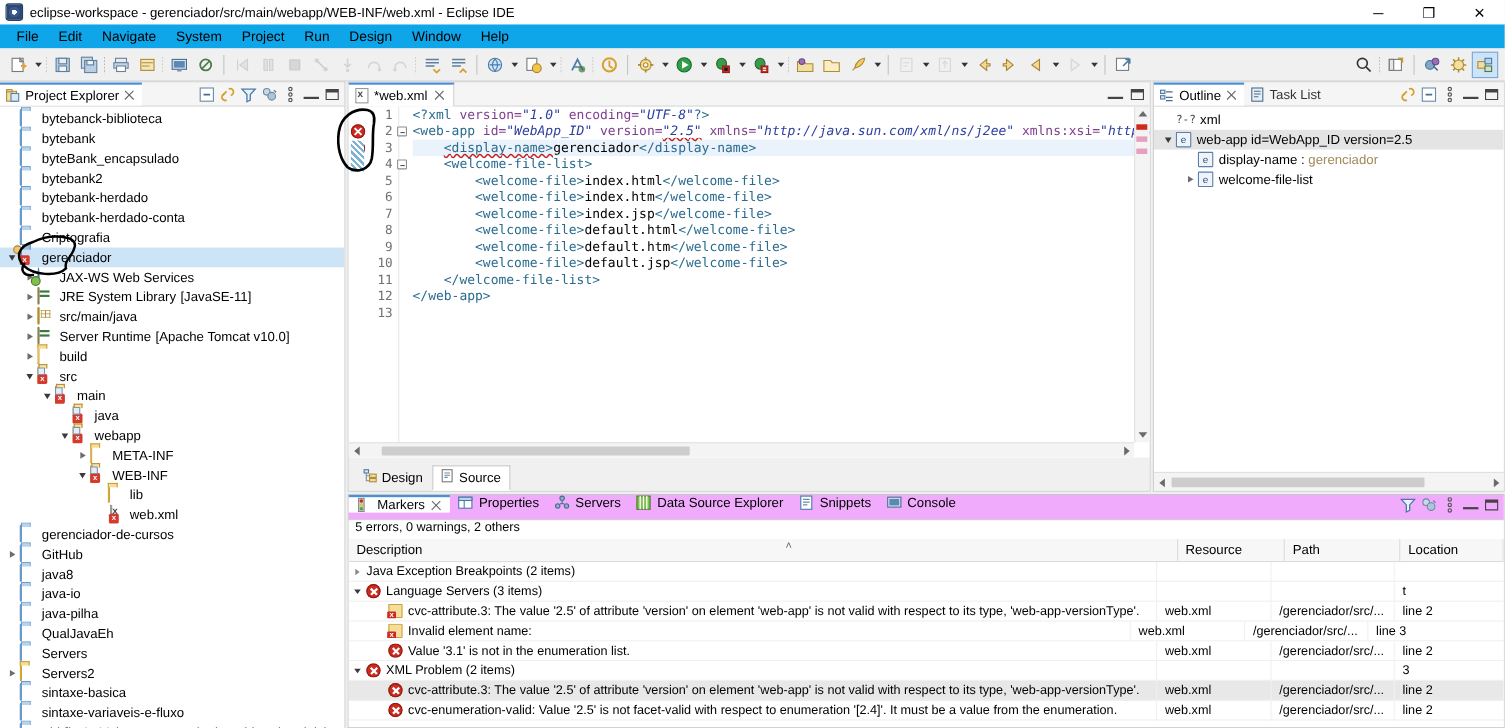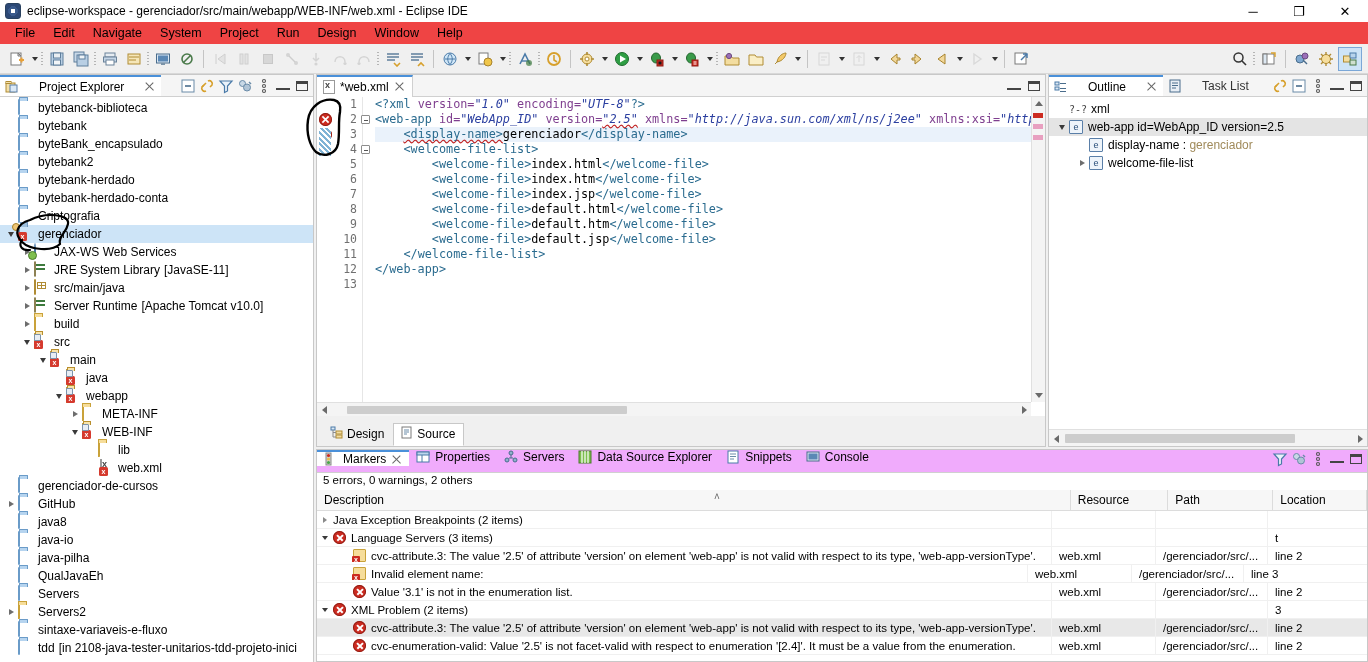--- a/index.html
+++ b/index.html
@@ -27,21 +27,21 @@
     border: 1px solid #29415f;
   }
   .titlebar .ttl { font-size: 12px; color: #000; white-space: nowrap; }
   .wctrls { position: absolute; right: 0; top: 0; height: 22px; display: flex; }
   .wctrls div {
     width: 46px; height: 22px; display: flex; align-items: center; justify-content: center;
     font-size: 13px; color: #000; line-height: 1;
   }
 
   
-  .menubar { height: 22px; background: #ef4444; display: flex; align-items: center; padding-left: 6px; }
+  .menubar { height: 22px; background: #0ea5e9; display: flex; align-items: center; padding-left: 6px; }
   .menubar span {
     padding: 2px 9px; font-size: 12.5px; color: #000; cursor: default;
   }
 
   
   .toolbar {
     height: 30px; background: #f0f0f0; display: flex; align-items: center;
     padding-left: 5px; border-bottom: 1px solid #d8d8d8; position: relative;
   }
   .tbtn {
@@ -65,21 +65,21 @@
   
   .main { position: absolute; left: 0; top: 74px; right: 0; bottom: 0; }
 
   
   .panel { position: absolute; background: #ffffff; border: 1px solid #c8c8c8; }
   .ptabbar {
     height: 22px; background: #f5f5f5; display: flex; align-items: stretch;
     border-bottom: 1px solid #d0d0d0; position: relative;
   }
   .ptab {
-    display: flex; align-items: center; gap: 20px; padding: 0 6px 0 5px;
+    display: flex; align-items: center; gap: 4px; padding: 0 6px 0 5px;
     font-size: 12px; color: #000; position: relative; white-space: nowrap;
   }
   .ptab.active { background: #ffffff; border-top: 2px solid #4a90d9; }
   .ptab.inactive { color: #333; }
   .ptabicon { width: 14px; height: 14px; position: relative; flex: 0 0 auto; }
   .closex { width: 11px; height: 11px; position: relative; opacity: .75; }
   .closex::before, .closex::after {
     content: ""; position: absolute; left: 0; top: 5px; width: 11px; height: 1.4px; background: #333;
   }
   .closex::before { transform: rotate(45deg); }
@@ -907,20 +907,28 @@
             <span class="ticon"><span class="fld-blue"></span></span>
             <span class="tlabel">Servers</span>
           </div>
           <div class="trow">
             <span style="width:4px;flex:0 0 auto"></span>
             <span class="tarrow">
               <i></i>
             </span>
             <span class="ticon"><span class="fld-yel"></span></span>
             <span class="tlabel">Servers2</span>
+          </div>
+          <div class="trow">
+            <span style="width:4px;flex:0 0 auto"></span>
+            <span class="tarrow" style="visibility:hidden">
+              <i></i>
+            </span>
+            <span class="ticon"><span class="fld-blue"></span></span>
+            <span class="tlabel">sintaxe-basica</span>
           </div>
           <div class="trow">
             <span style="width:4px;flex:0 0 auto"></span>
             <span class="tarrow" style="visibility:hidden">
               <i></i>
             </span>
             <span class="ticon"><span class="fld-blue"></span></span>
             <span class="tlabel">sintaxe-variaveis-e-fluxo</span>
           </div>
           <div class="trow">

